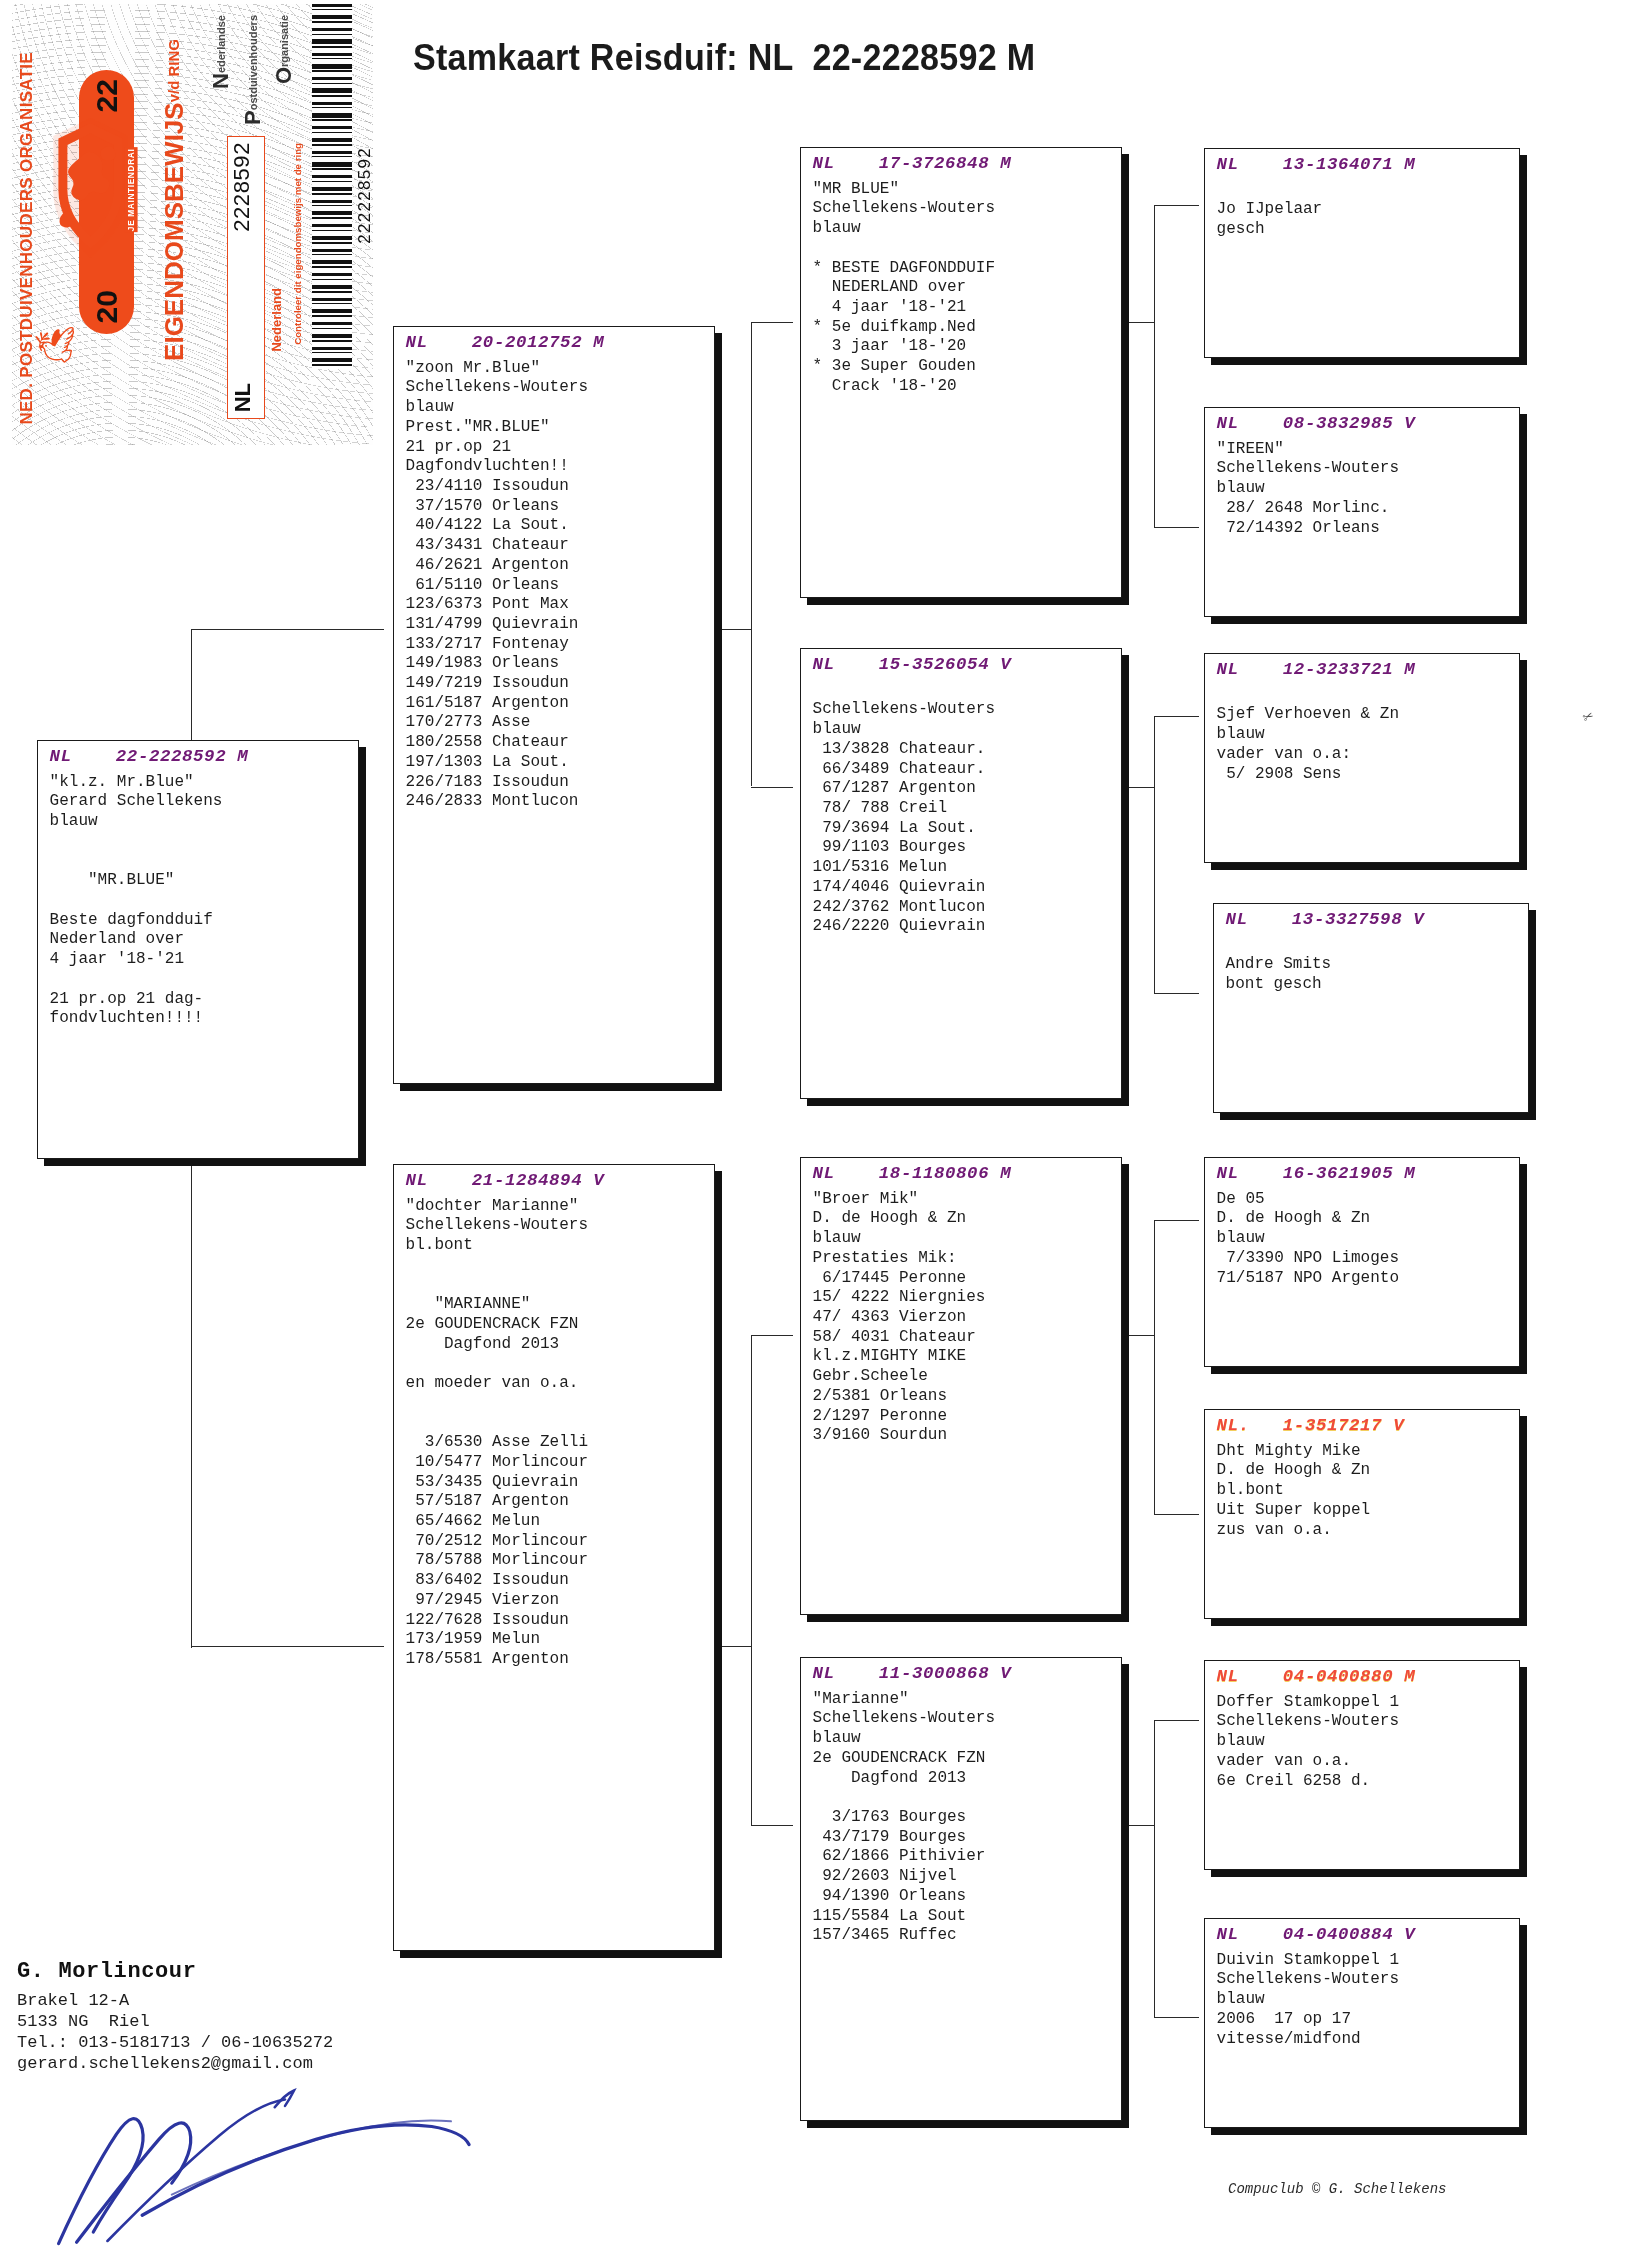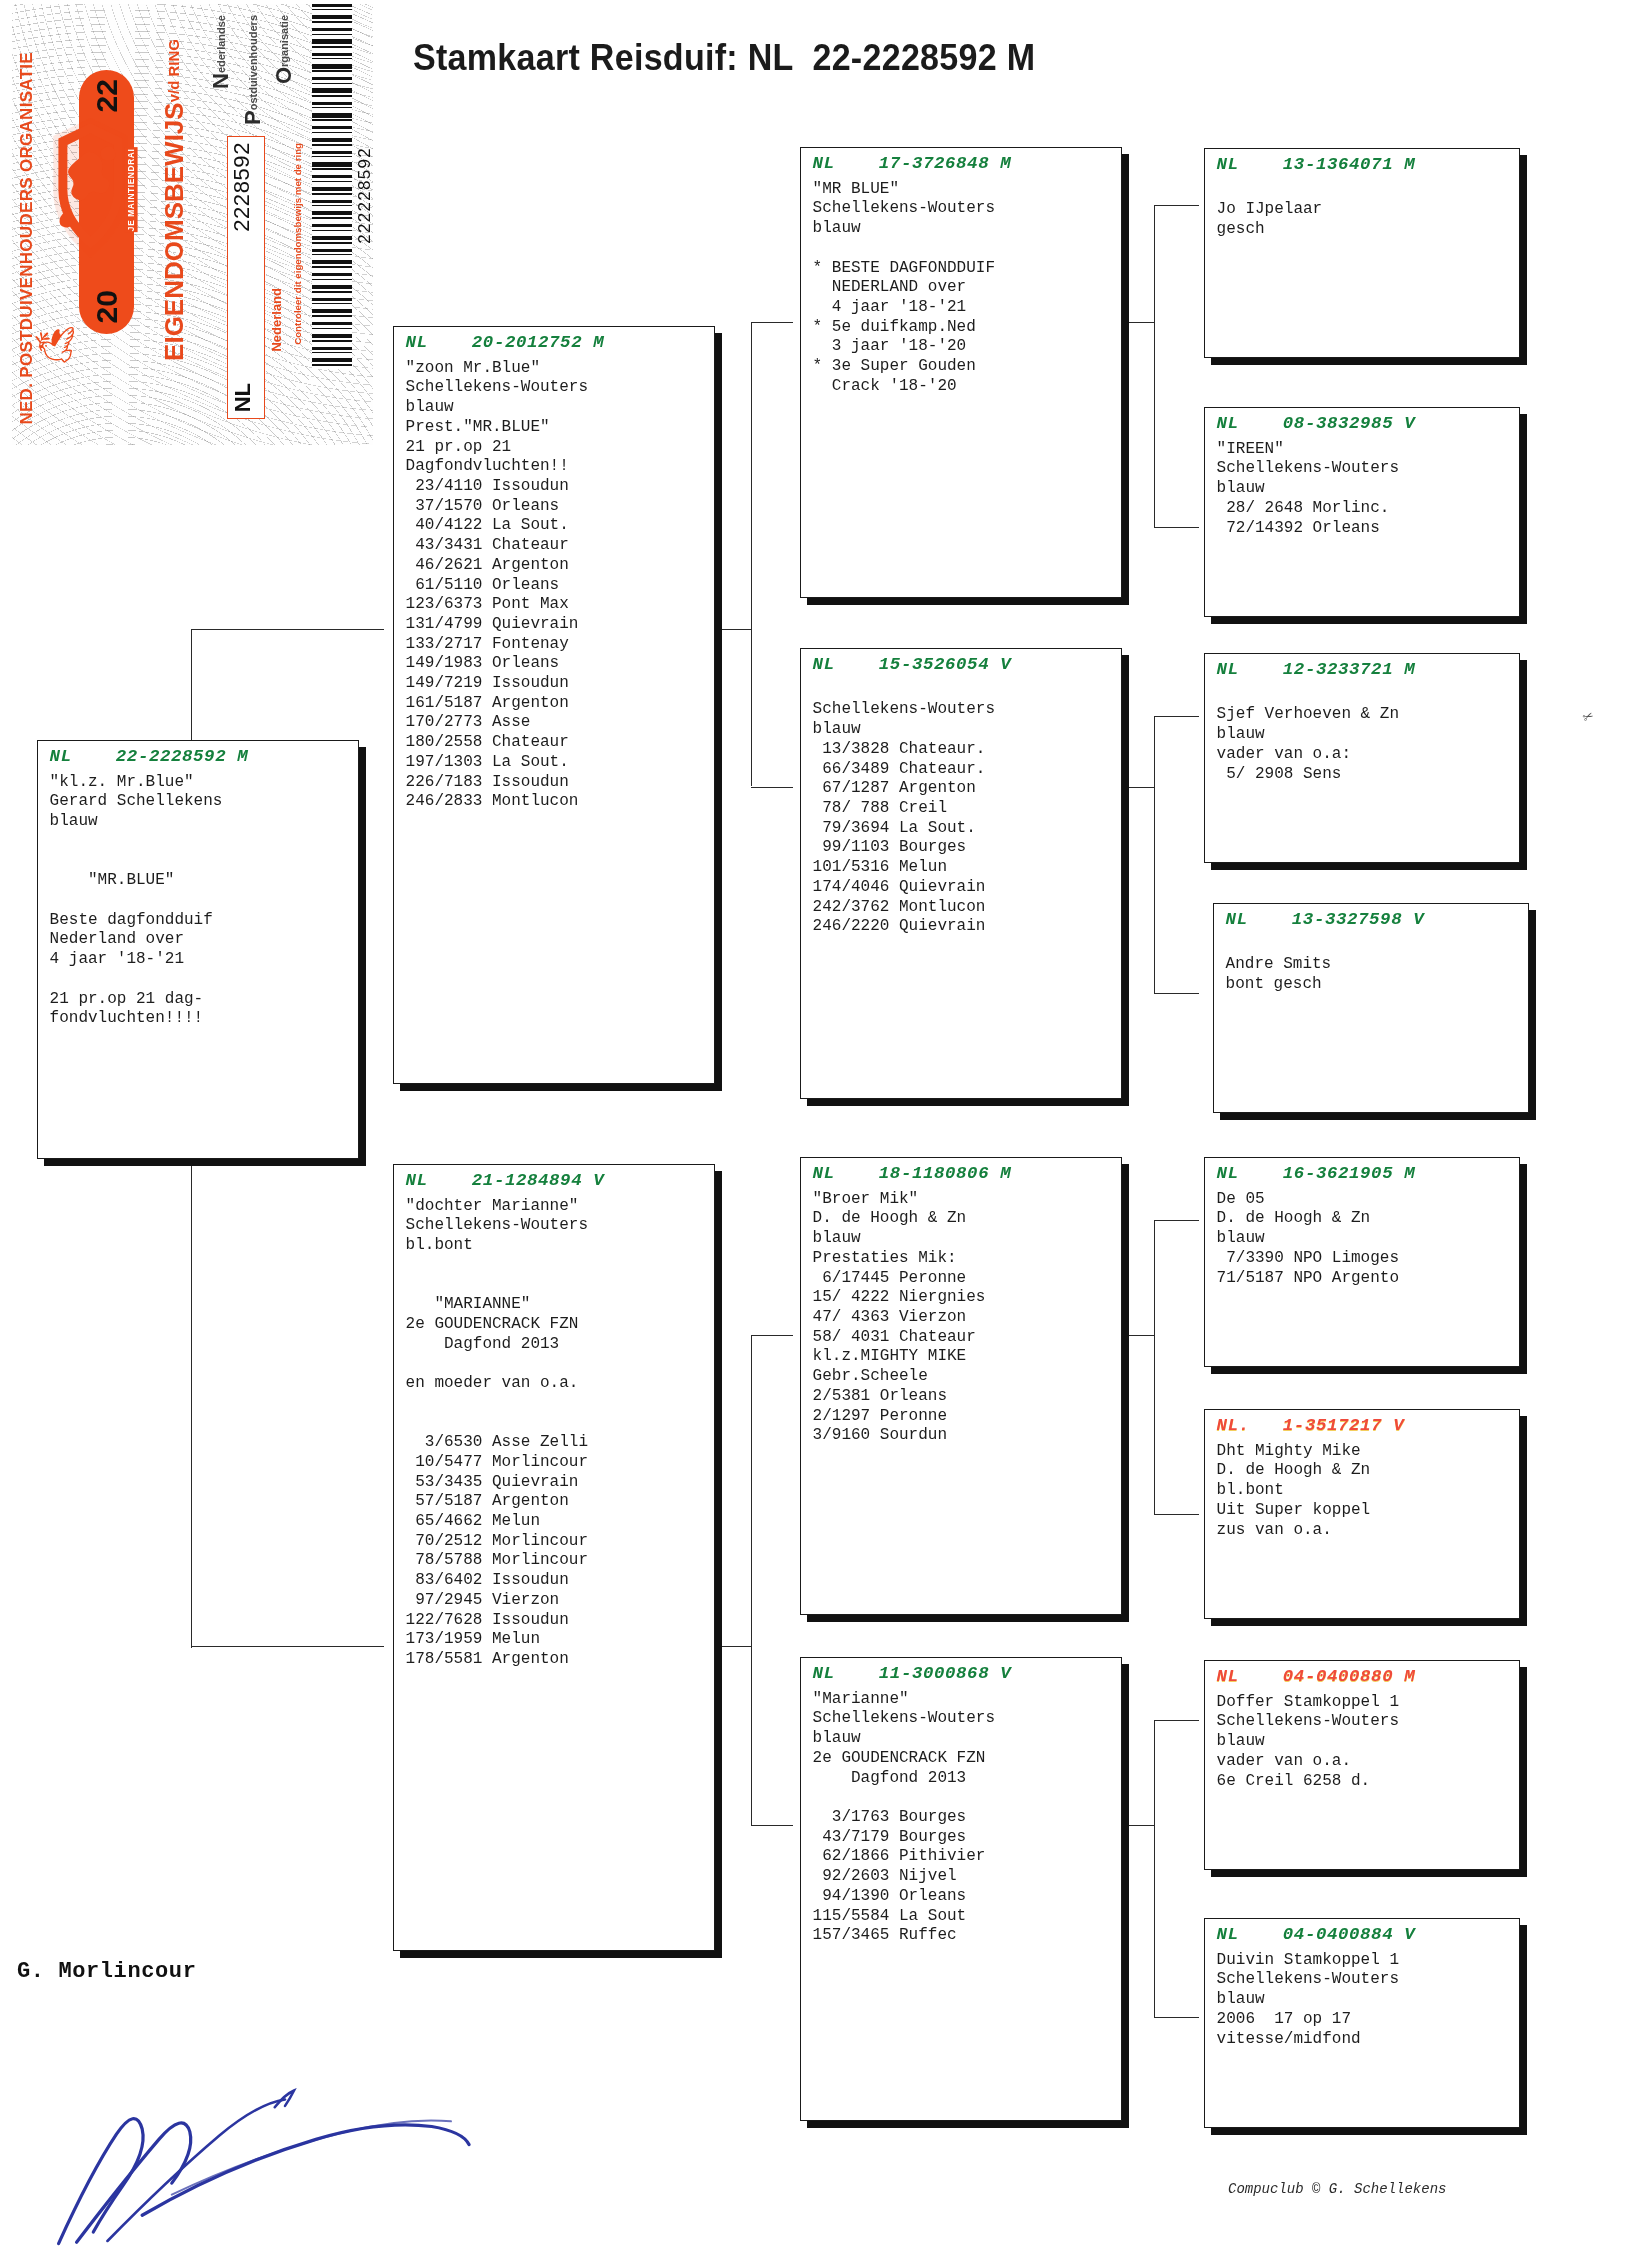--- a/index.html
+++ b/index.html
@@ -121,21 +121,21 @@
   }
   
   .ped-box{
     position:absolute;background:#ffffff;
     border:1.3px solid #1a1a1a;
     box-shadow:7px 7px 0 0 #111;
     box-sizing:border-box;
     padding:6.4px 9px 5.2px 11.6px;
   }
   .ped-head{
-    color:#15803d;
+    color:#701a75;
     font-family:"Liberation Mono","DejaVu Sans Mono",monospace;
     font-weight:700;font-style:italic;
     font-size:17.4px;letter-spacing:0.6px;
     white-space:pre;
     margin-bottom:6.4px;
   }
   .ped-head.tint{color:#ef4a3b;text-shadow:0 1.3px 0 rgba(240,190,40,.75);}
   .ped-body{
     font-family:"Liberation Mono","DejaVu Sans Mono",monospace;
     font-size:16px;line-height:19.7px;
@@ -459,20 +459,24 @@
   <div class="ped-head">NL    04-0400884 V</div>
   <div class="ped-body">Duivin Stamkoppel 1
 Schellekens-Wouters
 blauw
 2006  17 op 17
 vitesse/midfond</div>
 </div>
 
 <div id="owner-block">
   <div id="owner-name">G. Morlincour</div>
+  <div id="owner-lines">Brakel 12-A
+5133 NG  Riel
+Tel.: 013-5181713 / 06-10635272
+gerard.schellekens2@gmail.com</div>
 </div>
 
 <svg id="signature" viewBox="0 0 660 300">
   <g fill="none" stroke="#2b35a0" stroke-width="5" stroke-linecap="round">
     <path d="M20 290 Q70 180 110 120 Q140 76 150 112 Q158 146 120 200 Q92 240 74 272"></path>
     <path d="M48 288 Q118 196 176 128 Q214 84 224 116 Q232 148 196 196"></path>
     <path d="M96 286 Q190 190 270 122 Q330 72 372 66" stroke-width="4"></path>
     <path d="M150 246 Q280 170 420 128 Q520 98 600 108 Q648 116 658 136" stroke-width="5"></path>
     <path d="M196 214 Q330 150 468 116 Q560 94 630 100" stroke-width="3" opacity=".7"></path>
     <path d="M356 78 Q372 58 386 52 Q380 64 372 76" stroke-width="4"></path>

